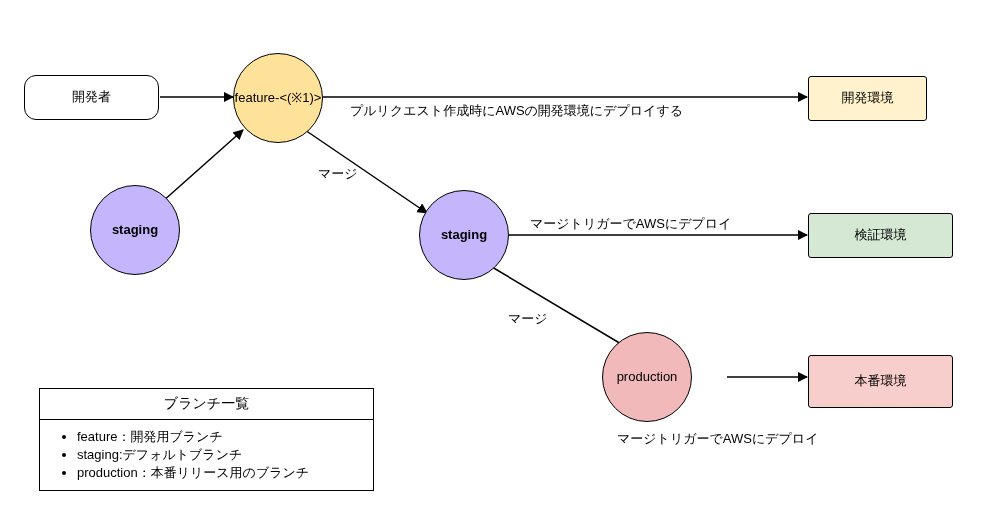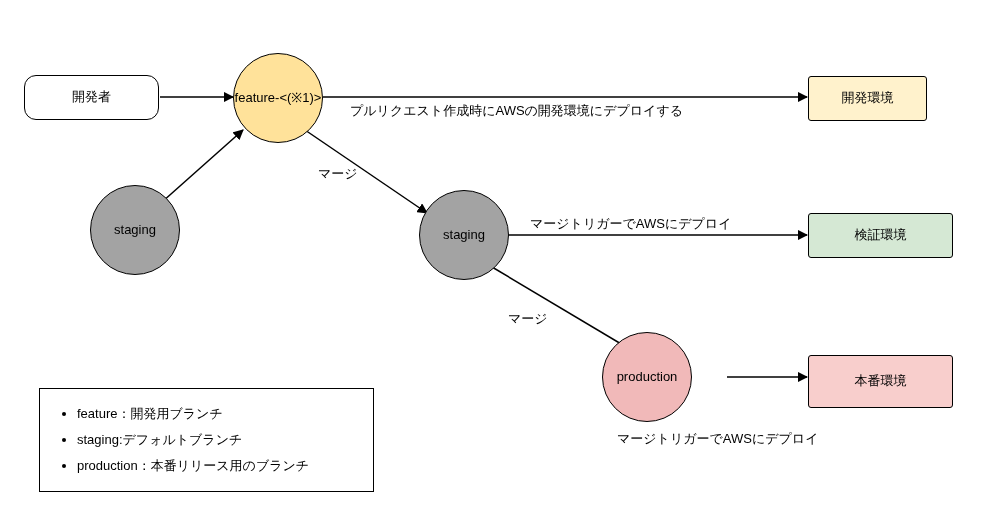--- a/index.html
+++ b/index.html
@@ -28,21 +28,21 @@
   }
   .env { border-radius: 3px; }
   .env-dev { background: #fff2cc; }
   .env-stg { background: #d5e8d4; }
   .env-prd { background: #f8cecc; }
   .circle {
     border: 1px solid #000;
     border-radius: 50%;
   }
   .c-feature { background: #ffe29a; }
-  .c-staging { background: #a3a3a3; }
+  .c-staging { background: #c4b5fd; font-weight: bold; }
   .c-prod { background: #f1b9b9; }
   .label {
     position: absolute;
     text-align: left;
     white-space: pre;
     line-height: 1.4;
     font-size: 13px;
   }
   .legend {
     position: absolute;
@@ -52,21 +52,21 @@
     border-bottom: 1px solid #000;
     text-align: center;
     padding: 6px 0;
     font-size: 14px;
   }
   .legend-body {
     padding: 8px 10px 8px 24px;
     font-size: 13px;
   }
   .legend-body ul { margin: 0; padding-left: 1em; }
-  .legend-body li { margin: 8px 0; }
+  .legend-body li { margin: 0 0; }
   svg.arrows {
     position: absolute;
     left: 0; top: 0;
     width: 1000px; height: 513px;
     pointer-events: none;
   }
 </style>
 </head>
 <body>
 
@@ -117,20 +117,21 @@
 
 <div class="label" style="left:318px; top:165px;">マージ</div>
 
 <div class="label" style="left:530px; top:215px;">マージトリガーでAWSにデプロイ</div>
 
 <div class="label" style="left:508px; top:310px;">マージ</div>
 
 <div class="label" style="left:617px; top:430px;">マージトリガーでAWSにデプロイ</div>
 
 <div class="legend" style="left:39px; top:388px; width:335px;">
+  <div class="legend-title">ブランチ一覧</div>
   <div class="legend-body">
     <ul>
       <li>feature：開発用ブランチ</li>
       <li>staging:デフォルトブランチ</li>
       <li>production：本番リリース用のブランチ</li>
     </ul>
   </div>
 </div>
 
 </body></html>

